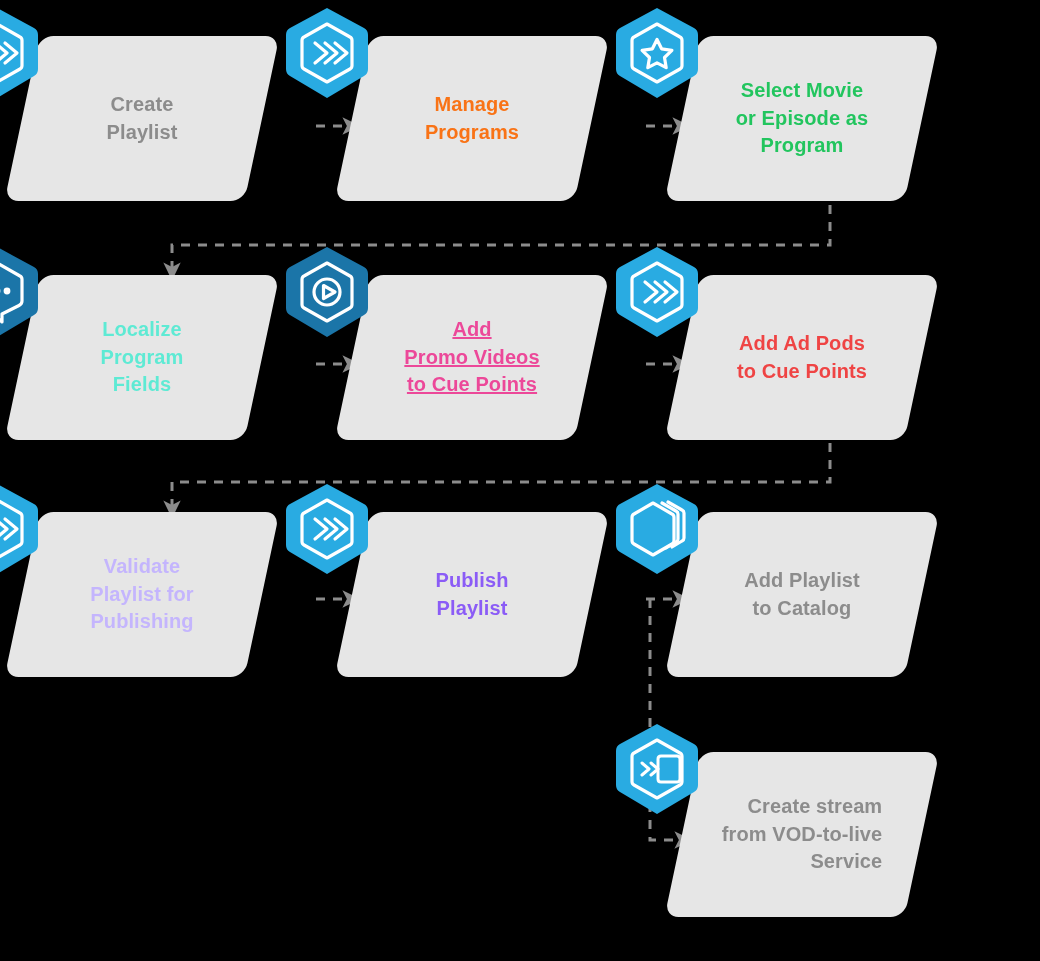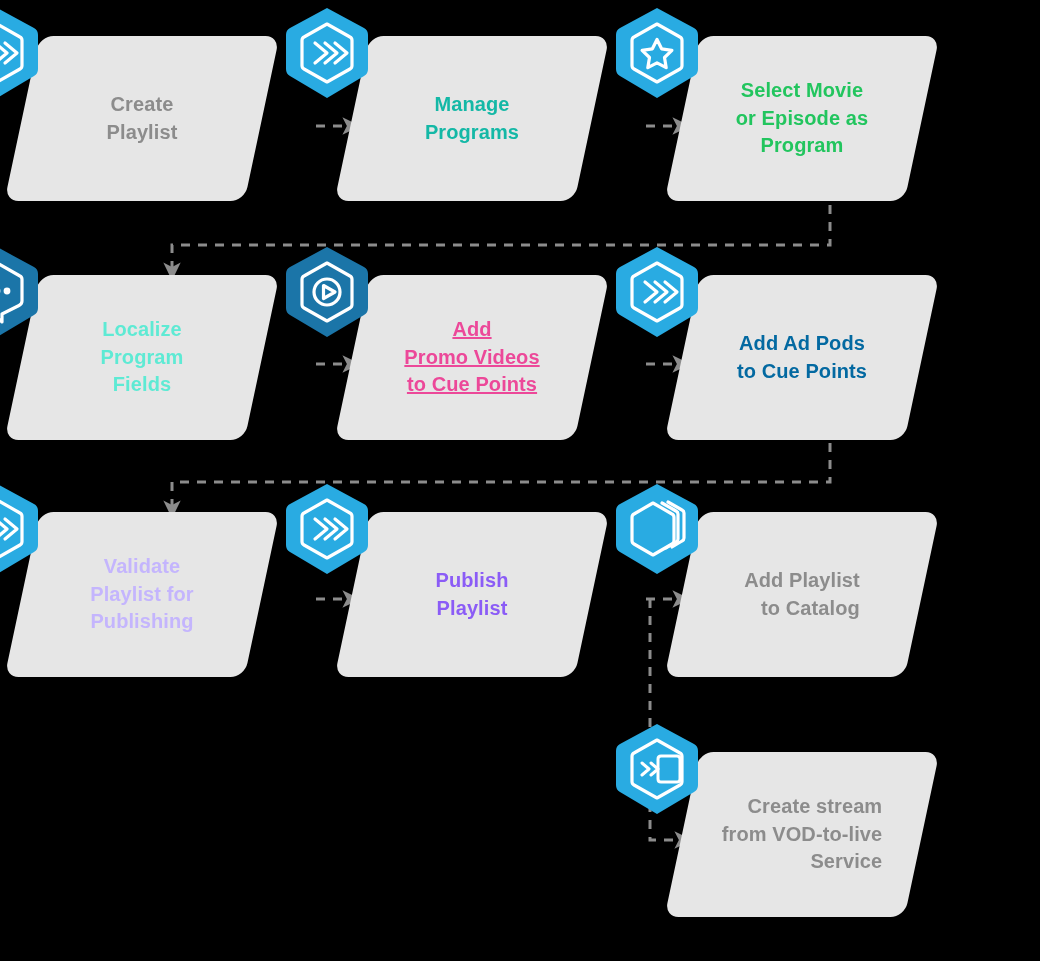--- a/index.html
+++ b/index.html
@@ -101,21 +101,21 @@
           <polyline points="31,37 43,47 31,57"></polyline>
           <polyline points="41,37 53,47 41,57"></polyline>
           <polyline points="51,37 63,47 51,57"></polyline>
         </g>
       </svg>
     </div>
   </div>
 
   <div class="node" id="n-manage-programs">
     <div class="card" style="background: rgb(230, 230, 230);"></div>
-    <div class="label" style="color: #14b8a6;">Manage<br>Programs</div>
+    <div class="label" style="color: #f97316;">Manage<br>Programs</div>
     <div class="badge">
       <svg viewBox="0 0 86 94">
         <path d="M43 2 L80 22 Q84 24 84 29 L84 63 Q84 68 80 70 L43 92 L6 70 Q2 68 2 63 L2 29 Q2 24 6 22 Z" fill="#29ABE2"></path>
         <path d="M43 18 L66 31 Q68 32 68 34.5 L68 59.5 Q68 62 66 63 L43 76 L20 63 Q18 62 18 59.5 L18 34.5 Q18 32 20 31 Z" fill="none" stroke="#fff" stroke-width="3.2" stroke-linejoin="round"></path>
         <g fill="none" stroke="#fff" stroke-width="3.2" stroke-linecap="round" stroke-linejoin="round">
           <polyline points="31,37 43,47 31,57"></polyline>
           <polyline points="41,37 53,47 41,57"></polyline>
           <polyline points="51,37 63,47 51,57"></polyline>
         </g>
       </svg>
@@ -158,21 +158,21 @@
         <path d="M43 2 L80 22 Q84 24 84 29 L84 63 Q84 68 80 70 L43 92 L6 70 Q2 68 2 63 L2 29 Q2 24 6 22 Z" fill="#1B75A8"></path>
         <path d="M43 18 L66 31 Q68 32 68 34.5 L68 59.5 Q68 62 66 63 L43 76 L20 63 Q18 62 18 59.5 L18 34.5 Q18 32 20 31 Z" fill="none" stroke="#fff" stroke-width="3.2" stroke-linejoin="round"></path>
         <circle cx="43" cy="47" r="13" fill="none" stroke="#fff" stroke-width="3.2"></circle>
         <path d="M39.5 40.5 L51 47 L39.5 53.5 Z" fill="none" stroke="#fff" stroke-width="3.2" stroke-linejoin="round"></path>
       </svg>
     </div>
   </div>
 
   <div class="node" id="n-add-adpods">
     <div class="card" style="background: rgb(230, 230, 230);"></div>
-    <div class="label" style="color: #0369a1;">Add Ad Pods<br>to Cue Points</div>
+    <div class="label" style="color: #ef4444;">Add Ad Pods<br>to Cue Points</div>
     <div class="badge">
       <svg viewBox="0 0 86 94">
         <path d="M43 2 L80 22 Q84 24 84 29 L84 63 Q84 68 80 70 L43 92 L6 70 Q2 68 2 63 L2 29 Q2 24 6 22 Z" fill="#29ABE2"></path>
         <path d="M43 18 L66 31 Q68 32 68 34.5 L68 59.5 Q68 62 66 63 L43 76 L20 63 Q18 62 18 59.5 L18 34.5 Q18 32 20 31 Z" fill="none" stroke="#fff" stroke-width="3.2" stroke-linejoin="round"></path>
         <g fill="none" stroke="#fff" stroke-width="3.2" stroke-linecap="round" stroke-linejoin="round">
           <polyline points="31,37 43,47 31,57"></polyline>
           <polyline points="41,37 53,47 41,57"></polyline>
           <polyline points="51,37 63,47 51,57"></polyline>
         </g>
       </svg>
@@ -206,21 +206,21 @@
           <polyline points="31,37 43,47 31,57"></polyline>
           <polyline points="41,37 53,47 41,57"></polyline>
           <polyline points="51,37 63,47 51,57"></polyline>
         </g>
       </svg>
     </div>
   </div>
 
   <div class="node" id="n-add-catalog">
     <div class="card" style="background: rgb(230, 230, 230);"></div>
-    <div class="label" style="color: rgb(140, 140, 140); text-align: right;">Add Playlist<br>to Catalog</div>
+    <div class="label" style="color: rgb(140, 140, 140);">Add Playlist<br>to Catalog</div>
     <div class="badge">
       <svg viewBox="0 0 86 94">
         <path d="M43 2 L80 22 Q84 24 84 29 L84 63 Q84 68 80 70 L43 92 L6 70 Q2 68 2 63 L2 29 Q2 24 6 22 Z" fill="#29ABE2"></path>
         <g fill="none" stroke="#fff" stroke-width="3.2" stroke-linejoin="round" stroke-linecap="round">
           <path d="M54 20 L68 28 Q70 29 70 31 L70 56 Q70 58 68 59 L58 65"></path>
           <path d="M48 21 L62 29 Q64 30 64 32 L64 57 Q64 59 62 60 L52 66"></path>
           <path d="M39 21 L58 32 Q60 33 60 35.5 L60 58.5 Q60 61 58 62 L39 73 L20 62 Q18 61 18 58.5 L18 35.5 Q18 33 20 32 Z"></path>
         </g>
       </svg>
     </div>

